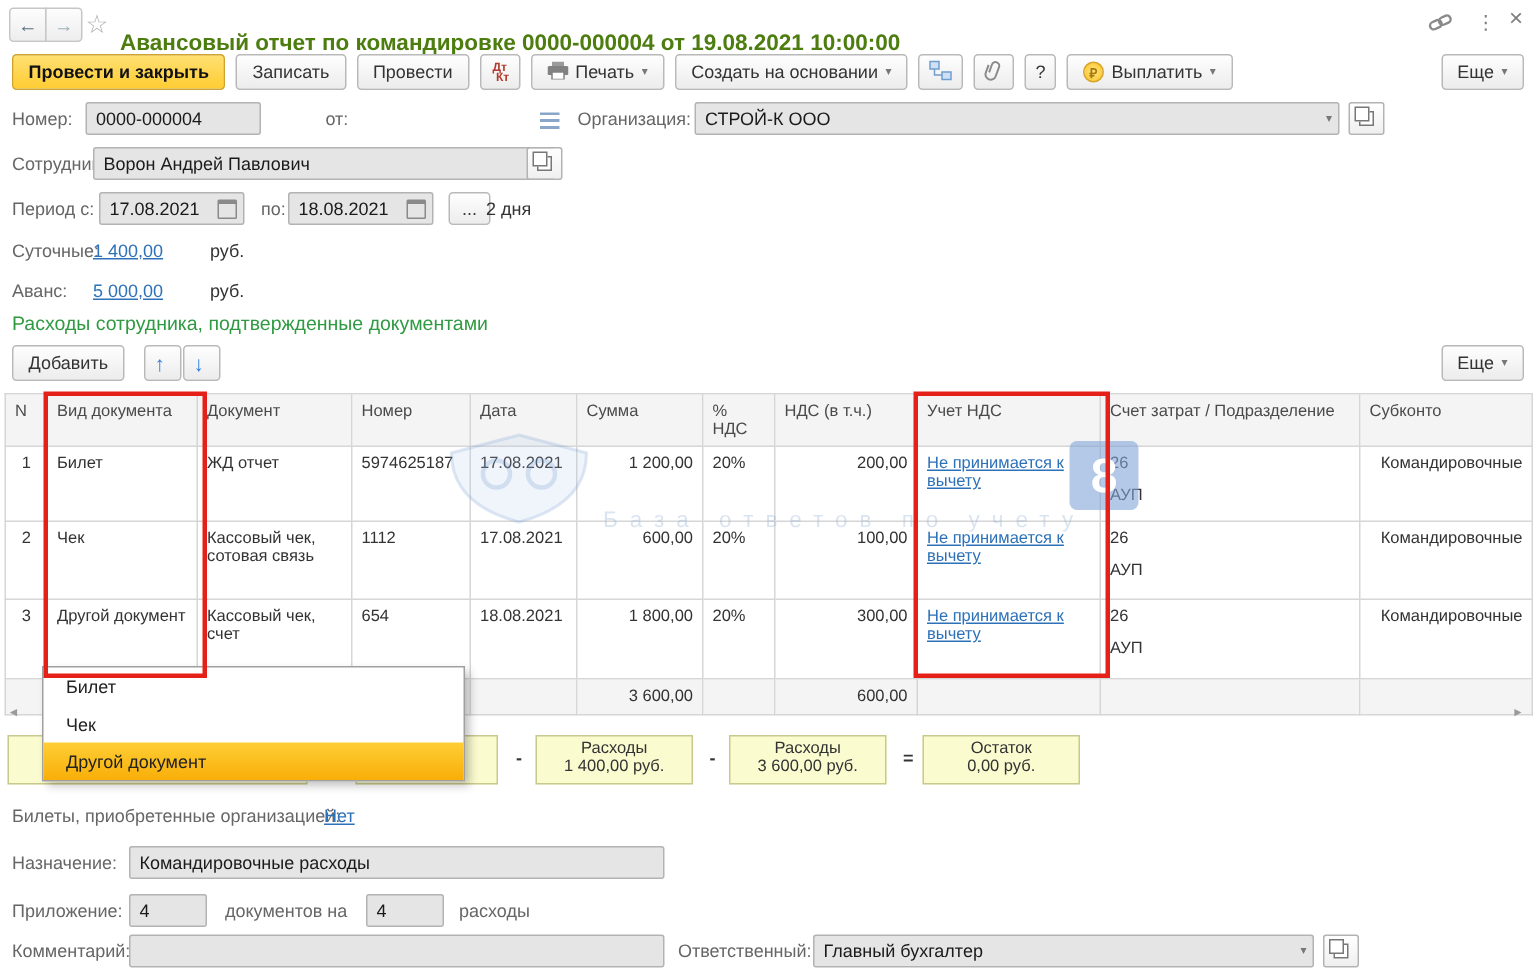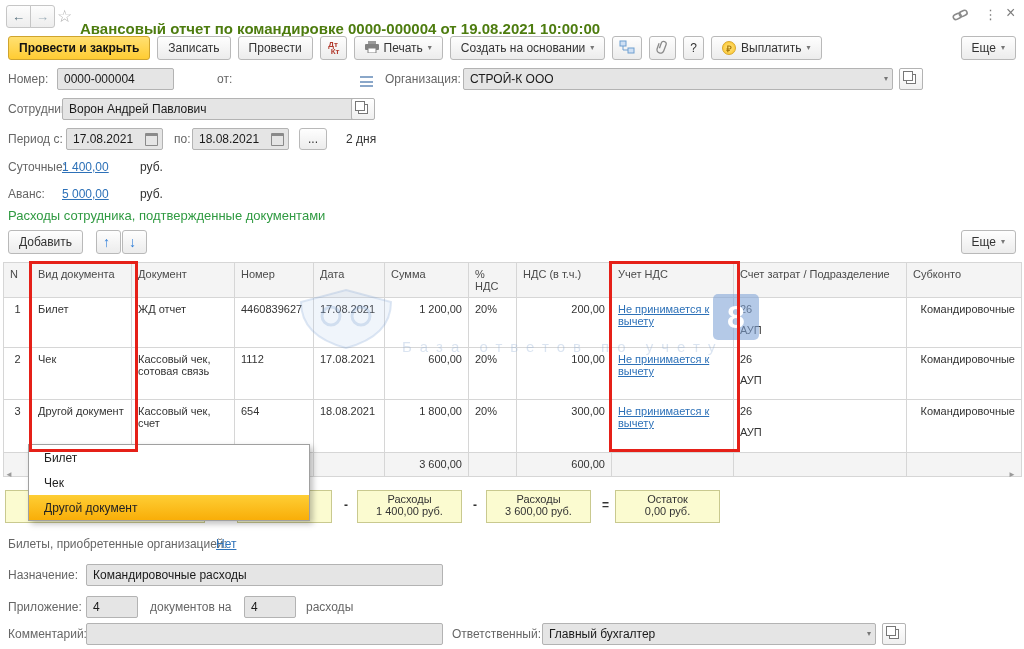--- a/index.html
+++ b/index.html
@@ -187,21 +187,21 @@
     <span class="cal"></span>
   </div>
   <span class="lbl" style="left:174px;top:132px;">по:</span>
   <div class="combo" style="left:192px;top:128px;width:97px;">
     <input value="18.08.2021" style="">
     <span class="cal"></span>
   </div>
   <button class="btn abs" style="left:299px;top:128px;height:22px;padding:0 8px;">
       <span>...</span>
     </button>
-  <span class="abs" style="left:346px;top:132px;font-size:12px;color:#333;">2 дня</span>
+  <span class="abs" style="left:324px;top:132px;font-size:12px;color:#333;">2 дня</span>
 
   <span class="lbl" style="left:8px;top:160px;">Суточные:</span>
   <span class="link abs" style="left:62px;top:160px;">1 400,00</span>
   <span class="lbl" style="left:140px;top:160px;color:#333;">руб.</span>
 
   <span class="lbl" style="left:8px;top:187px;">Аванс:</span>
   <span class="link abs" style="left:62px;top:187px;">5 000,00</span>
   <span class="lbl" style="left:140px;top:187px;color:#333;">руб.</span>
 
   <div class="section-title" style="left:8px;top:208px;">Расходы сотрудника, подтвержденные документами</div>
@@ -244,21 +244,21 @@
       <th>% НДС</th>
       <th>НДС (в т.ч.)</th>
       <th>Учет НДС</th>
       <th>Счет затрат / Подразделение</th>
       <th>Субконто</th>
     </tr>
     <tr style="height:50px;">
       <td class="ctr">1</td>
       <td>Билет</td>
       <td>ЖД отчет</td>
-      <td>4460839627</td>
+      <td>5974625187</td>
       <td>17.08.2021</td>
       <td class="num">1 200,00</td>
       <td>20%</td>
       <td class="num">200,00</td>
       <td><span class="tlink">Не принимается к вычету</span></td>
       <td>
             <div>26</div>
             <div style="margin-top:9px;">АУП</div>
           </td>
       <td class="num">Командировочные</td>

